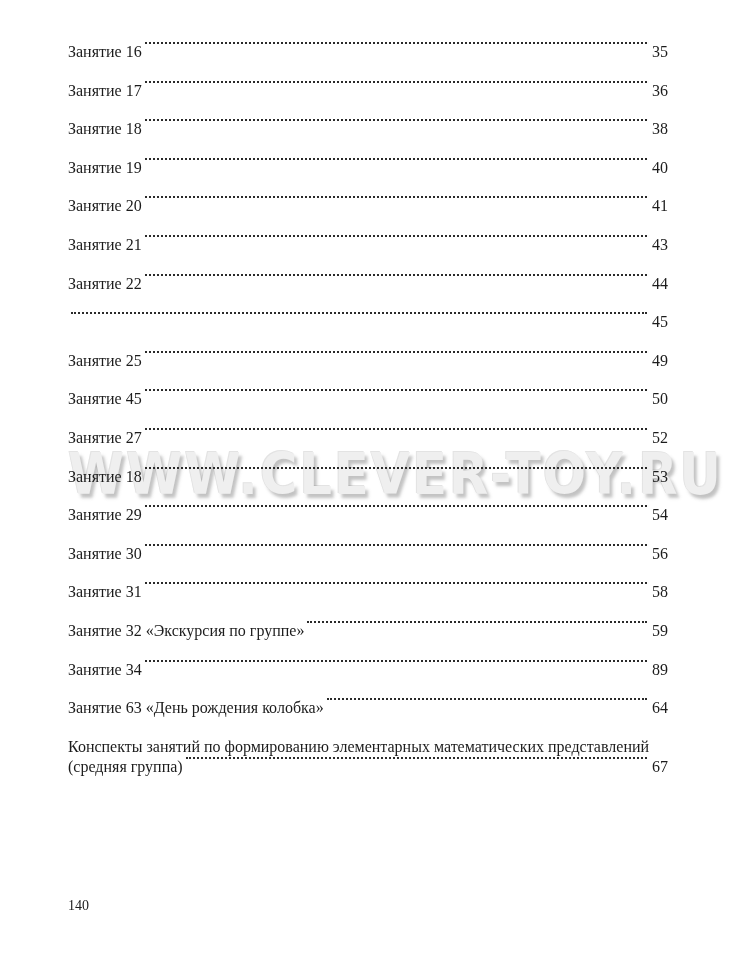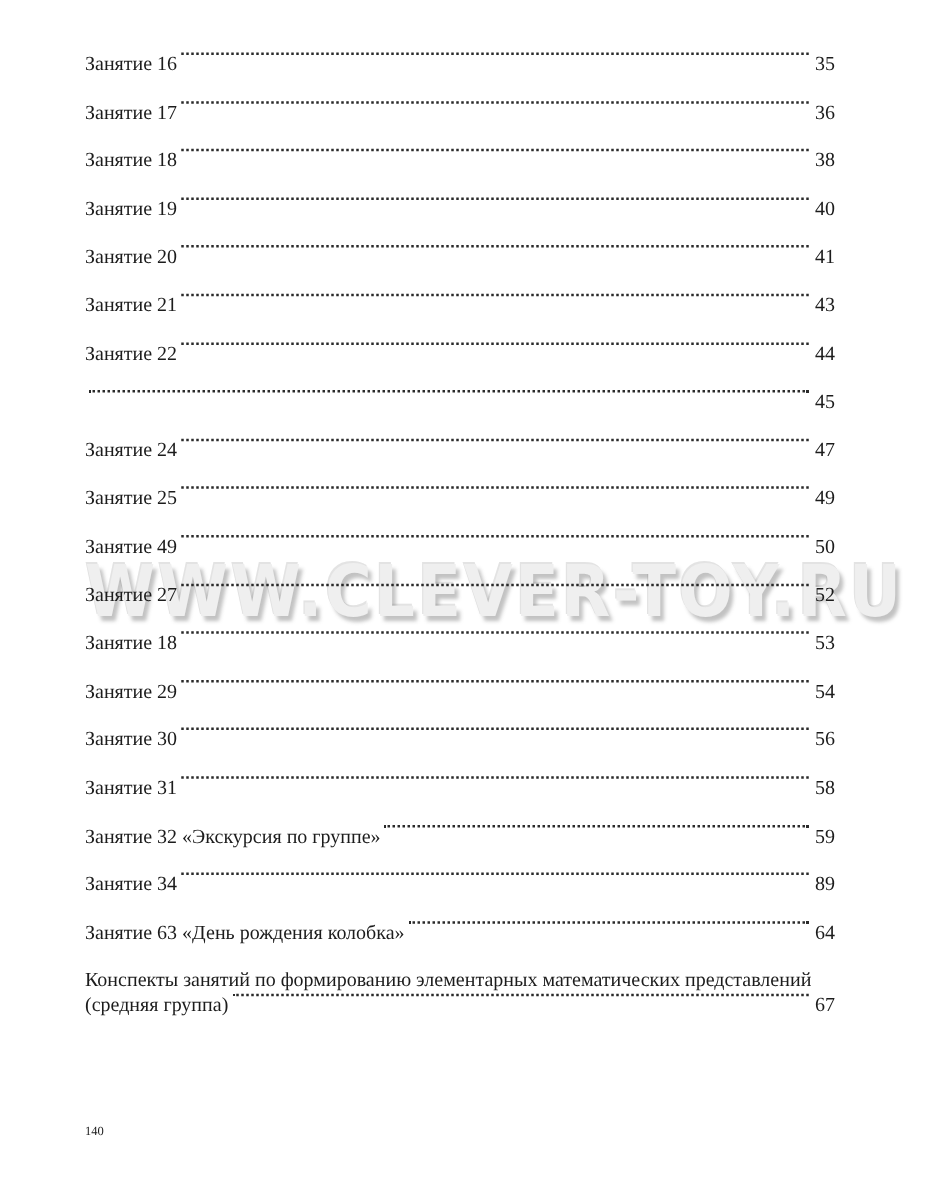--- a/index.html
+++ b/index.html
@@ -69,21 +69,21 @@
     margin: 0 5px 4px 3px;
   }
   .toc-pagenum {
     white-space: nowrap;
   }
   .footer-pagenum {
     position: absolute;
     left: 68px;
     top: 898px;
     z-index: 1;
-    font-size: 10px;
+    font-size: 14px;
     line-height: 16px;
   }
 </style>
 </head>
 <body>
 
 <div class="page">
   <div class="watermark">WWW.CLEVER-TOY.RU</div>
 
   <div class="toc">
@@ -137,35 +137,28 @@
         </div>
       </div>
       <div class="toc-entry">
         <div class="toc-lastline">
           <span class="leader"></span>
           <span class="toc-pagenum">45</span>
         </div>
       </div>
       <div class="toc-entry">
         <div class="toc-lastline">
-          <span class="toc-label">Занятие 24</span>
-          <span class="leader"></span>
-          <span class="toc-pagenum">47</span>
-        </div>
-      </div>
-      <div class="toc-entry">
-        <div class="toc-lastline">
           <span class="toc-label">Занятие 25</span>
           <span class="leader"></span>
           <span class="toc-pagenum">49</span>
         </div>
       </div>
       <div class="toc-entry">
         <div class="toc-lastline">
-          <span class="toc-label">Занятие 49</span>
+          <span class="toc-label">Занятие 45</span>
           <span class="leader"></span>
           <span class="toc-pagenum">50</span>
         </div>
       </div>
       <div class="toc-entry">
         <div class="toc-lastline">
           <span class="toc-label">Занятие 27</span>
           <span class="leader"></span>
           <span class="toc-pagenum">52</span>
         </div>

